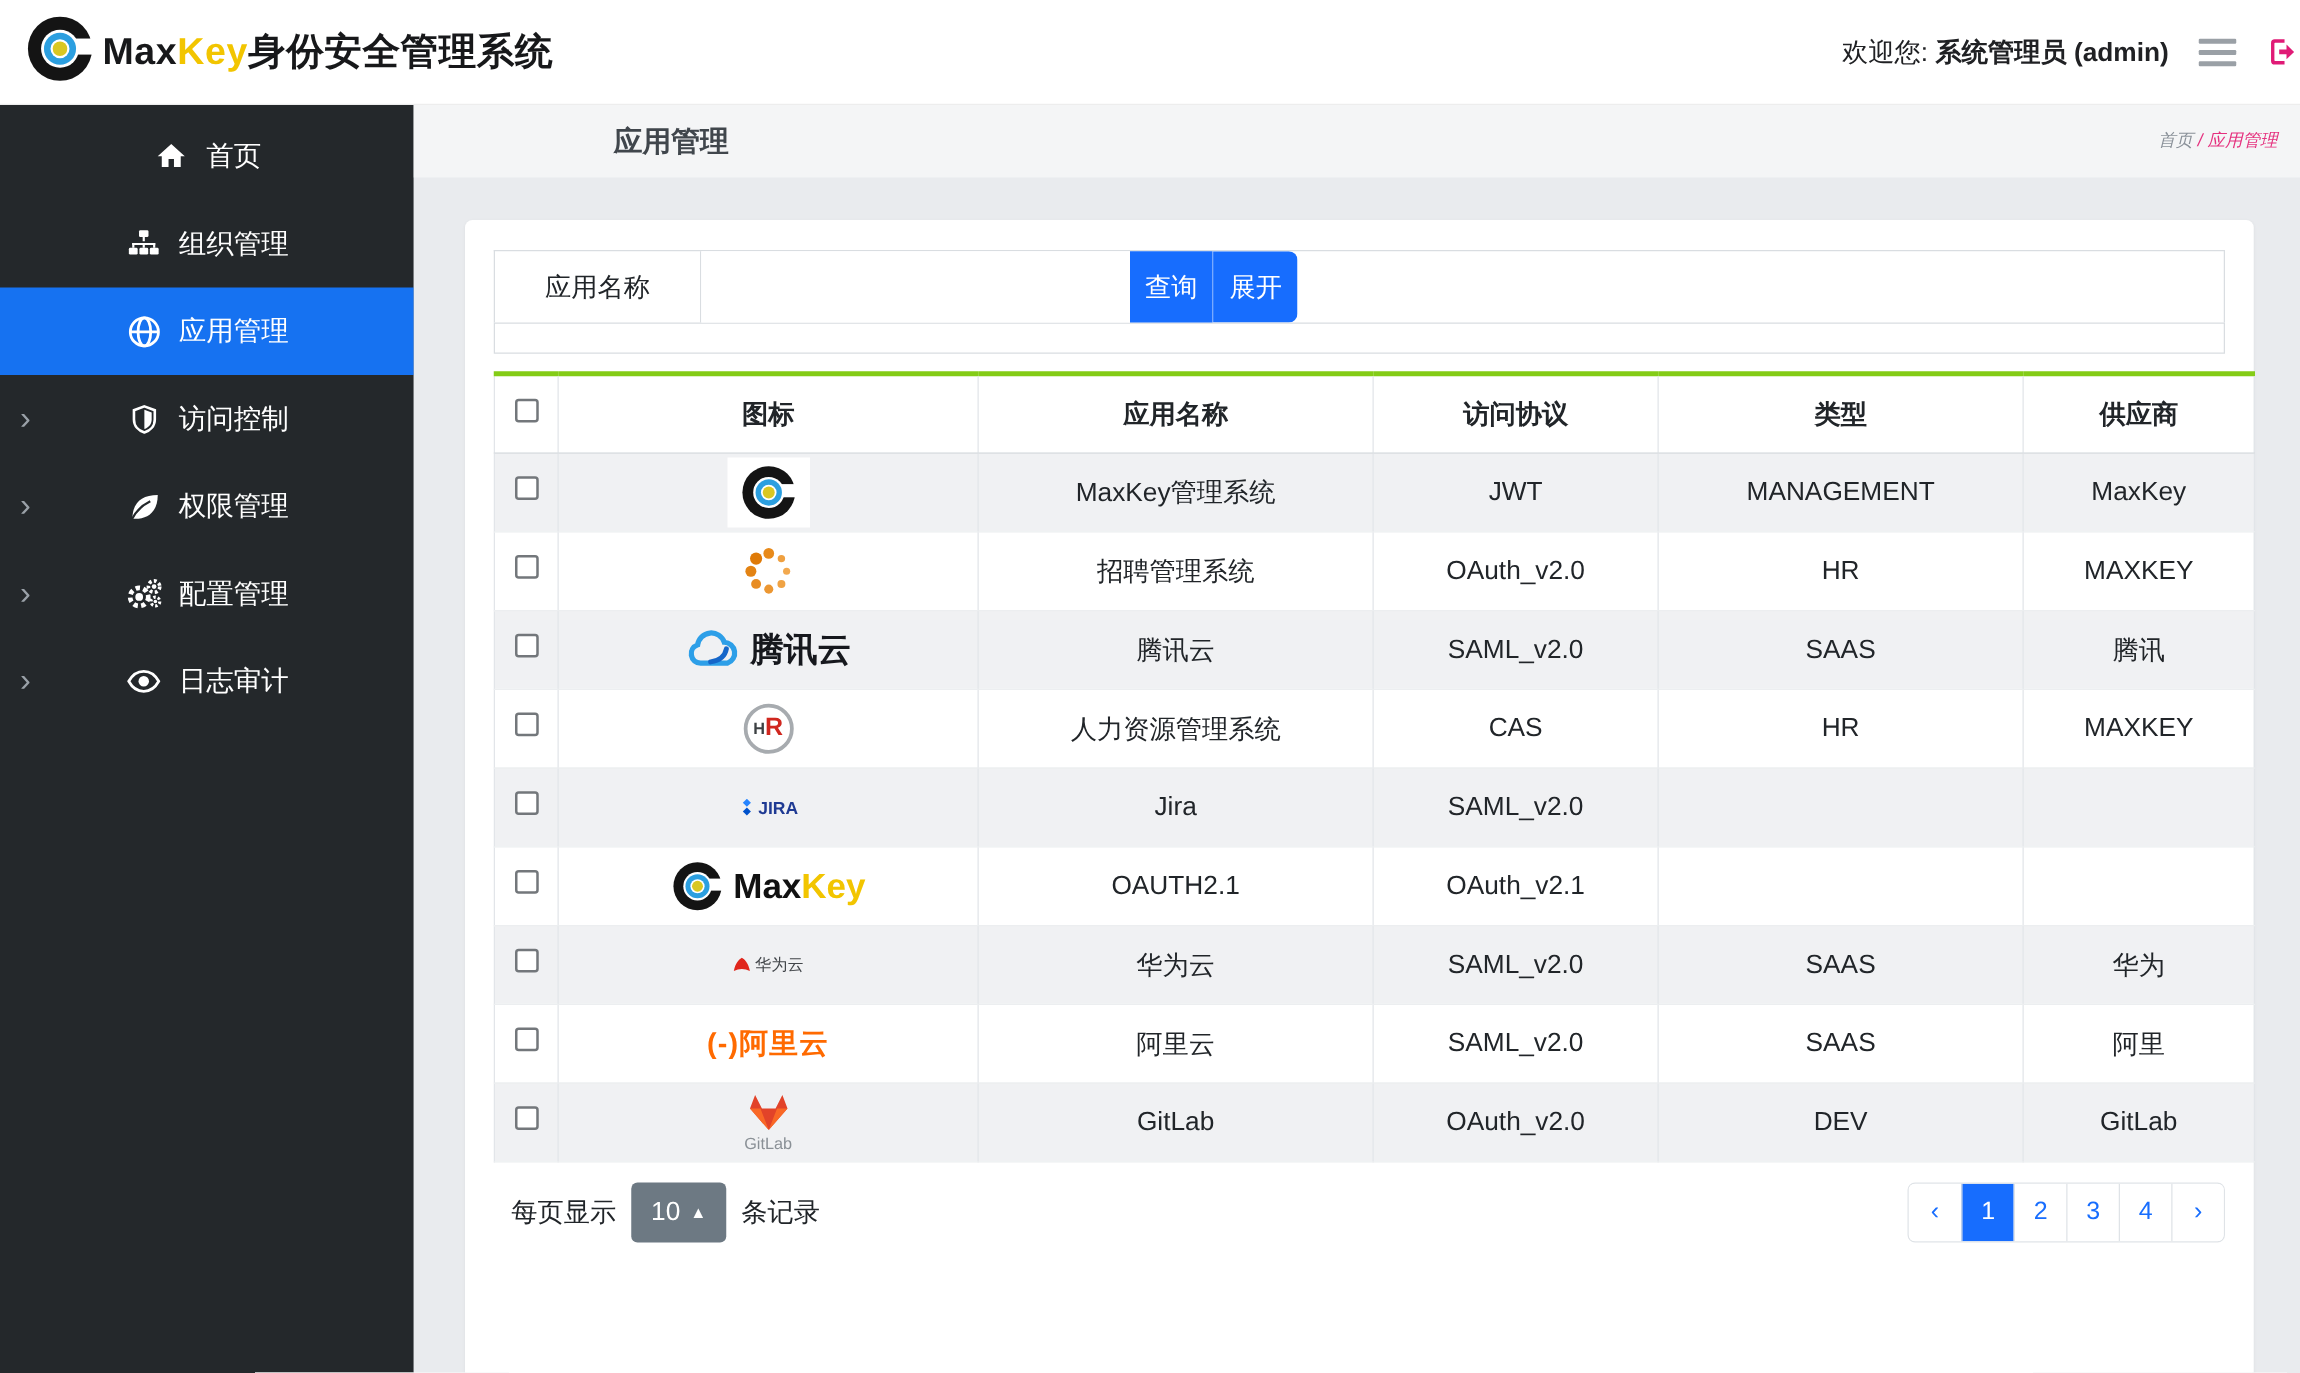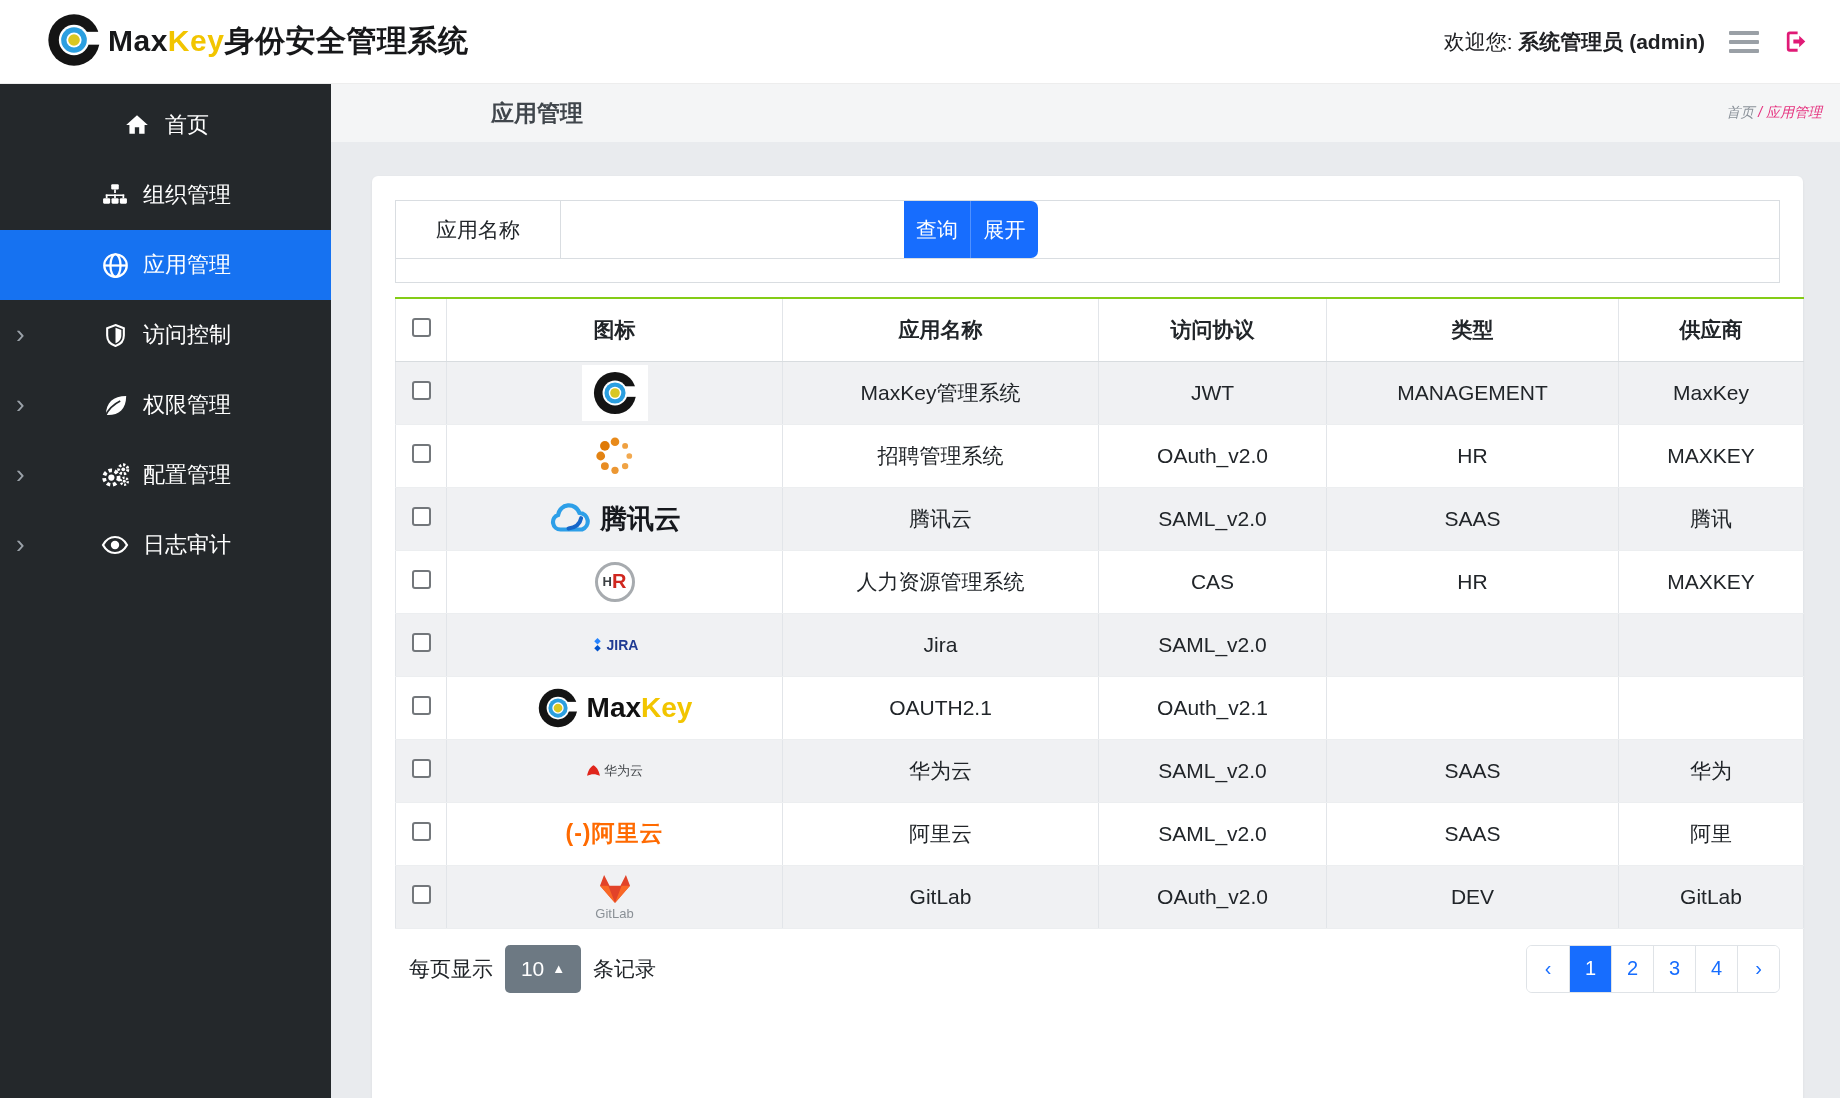--- a/index.html
+++ b/index.html
@@ -2,24 +2,24 @@
 <html><head>
 <meta charset="utf-8">
 <style>
   * { margin:0; padding:0; box-sizing:border-box; }
   html,body { width:1840px; height:1098px; overflow:hidden; }
   body { font-family:"Liberation Sans","DejaVu Sans",sans-serif; background:#e9ebee; position:relative; }
 
   
   .topbar { position:absolute; top:0; left:0; width:1840px; height:84px; background:#fff;
             border-bottom:1px solid #ededed; display:flex; align-items:center; z-index:5; }
-  .brand { display:flex; align-items:center; gap:6px; padding-left:46px; }
+  .brand { display:flex; align-items:center; gap:6px; padding-left:20px; }
   .brand-title { font-size:30px; font-weight:bold; color:#17181a; letter-spacing:.5px; }
   .brand-title .key { color:#f2c500; }
-  .top-right { margin-left:auto; display:flex; align-items:center; gap:24px; padding-right:30px; }
+  .top-right { margin-left:auto; display:flex; align-items:center; gap:24px; }
   .welcome { font-size:21px; color:#202124; }
   .welcome b { font-weight:bold; }
   .hamburger { width:30px; height:22px; display:flex; flex-direction:column; justify-content:space-between; cursor:pointer; }
   .hamburger span { display:block; height:4px; background:#9aa0a6; border-radius:1px; }
   .logout-btn { cursor:pointer; display:flex; align-items:center; }
 
   
   .sidebar { position:absolute; top:84px; left:0; bottom:0; width:331px; background:#24282b; padding-top:6px; }
   .side-item { position:relative; height:70px; display:flex; align-items:center; justify-content:center;
                gap:13px; color:#fff; font-size:22px; cursor:pointer; }
@@ -50,21 +50,21 @@
   .toolbar-right { margin-left:auto; display:flex; align-items:center; gap:11px; padding-right:5px; border-left:1px solid #e4e7ea; padding-left:10px; }
   .btn-pill { height:46px; border-radius:6px; background:#176dfe; padding:0 22px; display:flex; align-items:center; gap:10px; }
   .btn-danger { background:#dc3545; }
   .caret-down { font-size:14px; line-height:1; }
   .toolbar-sub { margin:0 23px; border:1px solid #d9dde1; height:25px; }
 
   
   table.apps { width:1408px; margin:14px 23px 0; border-collapse:collapse; table-layout:fixed; }
   .apps th, .apps td { border-right:1px solid #e2e5e9; border-left:1px solid #e2e5e9;
                        text-align:center; vertical-align:middle; font-size:21px; color:#212529; }
-  .apps th { height:63px; font-weight:bold; border-bottom:1px solid #d8dcdf; border-top:2px solid #84cc16; }
+  .apps th { height:63px; font-weight:bold; border-bottom:1px solid #d8dcdf; border-top:4px solid #84cc16; }
   .apps td { height:63px; border-bottom:1px solid #eceef0; }
   .apps tbody tr:nth-child(odd) { background:#f0f1f3; }
   .col-check { width:51px; } .col-icon { width:336px; } .col-name { width:316px; }
   .col-proto { width:228px; } .col-type { width:292px; } .col-vendor { width:185px; }
   .row-check { width:19px; height:19px; border:2px solid #73777b; border-radius:3px; background:#fff;
                display:inline-block; cursor:pointer; }
   .icon-cell-inner { display:flex; align-items:center; justify-content:center; }
   .tile { background:#fff; display:flex; align-items:center; justify-content:center; padding:5px 10px; }
 
   

